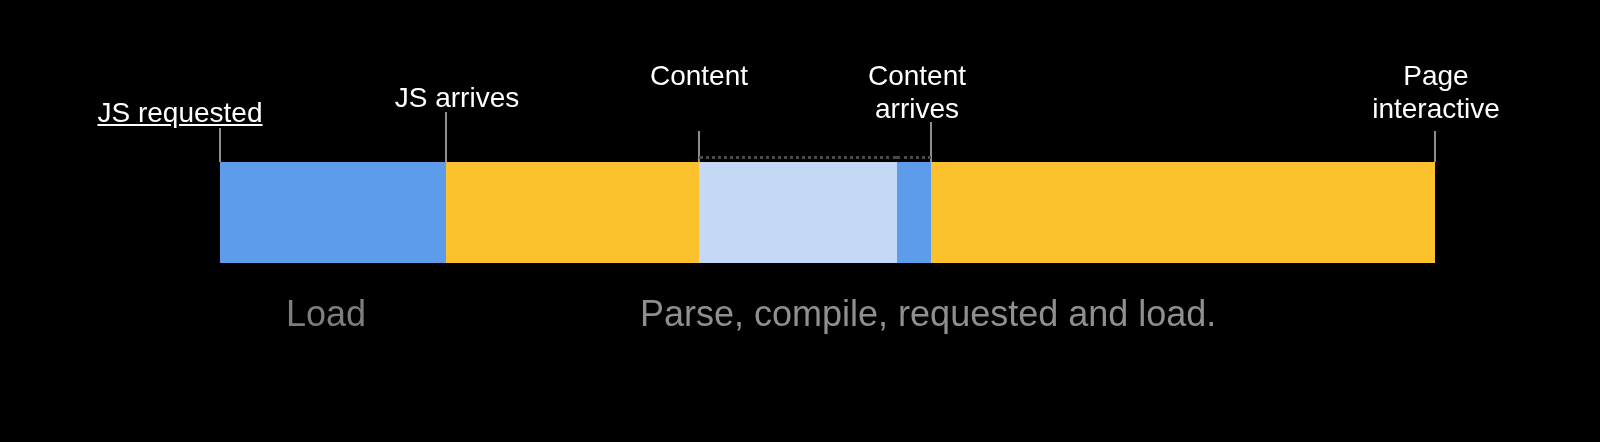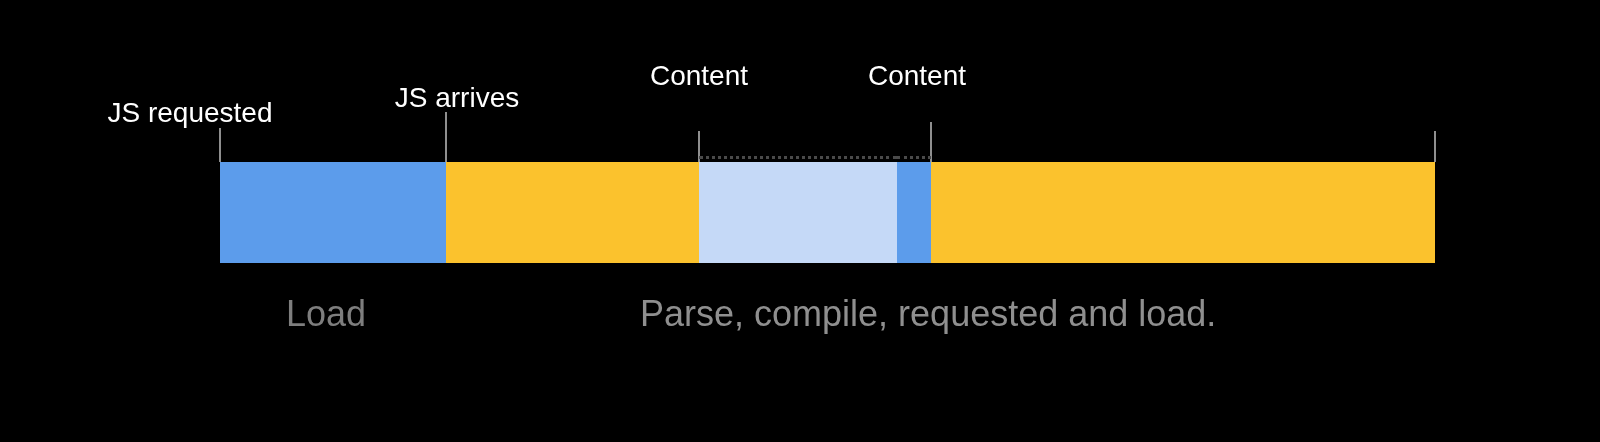--- a/index.html
+++ b/index.html
@@ -65,31 +65,36 @@
     white-space: nowrap;
   }
   .caption-load { left: 286px; top: 291px; color: var(--load-gray); }
   .caption-phases { left: 640px; top: 291px; color: var(--phases-gray); }
 </style>
 </head>
 <body>
 
 <div class="stage">
 
-  <div class="milestone" style="left:190px; top:96px;">
+  <div class="milestone" style="left:180px; top:96px;text-decoration:underline;">
     <span>JS requested</span>
   </div>
   <div class="milestone" style="left:427px; top:81px;margin-left:30px;">
     <span>JS arrives</span>
   </div>
   <div class="milestone" style="left:699px; top:59px;">
     <span>Content</span>
   </div>
   <div class="milestone" style="left:917px; top:59px;">
     <span>Content</span>
+    <span>arrives</span>
+  </div>
+  <div class="milestone" style="left:1436px; top:59px;">
+    <span>Page</span>
+    <span>interactive</span>
   </div>
 
   <div class="tick" style="left:219px; top:128px; height:34px;"></div>
   <div class="tick" style="left:445px; top:112px; height:50px;"></div>
   <div class="tick" style="left:698px; top:131px; height:31px;"></div>
   <div class="tick" style="left:930px; top:122px; height:40px;"></div>
   <div class="tick" style="left:1434px; top:131px; height:31px;"></div>
 
   <div class="bar" id="bar">
       <div class="segment" style="width: 226px; background: rgb(92, 156, 235);"></div>

